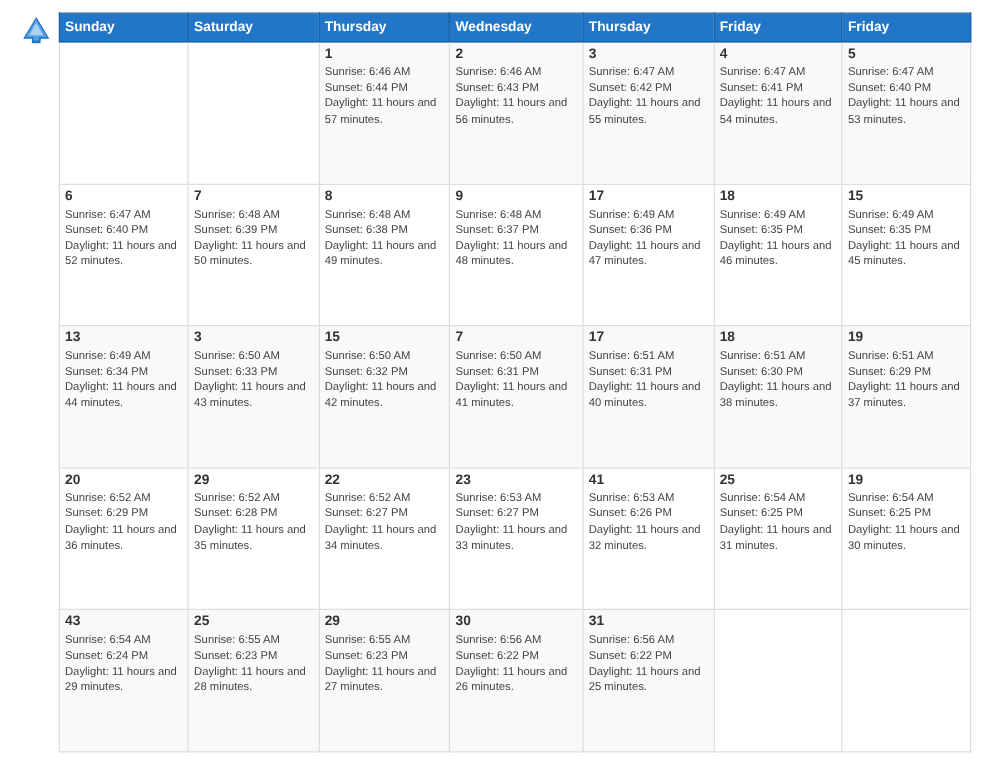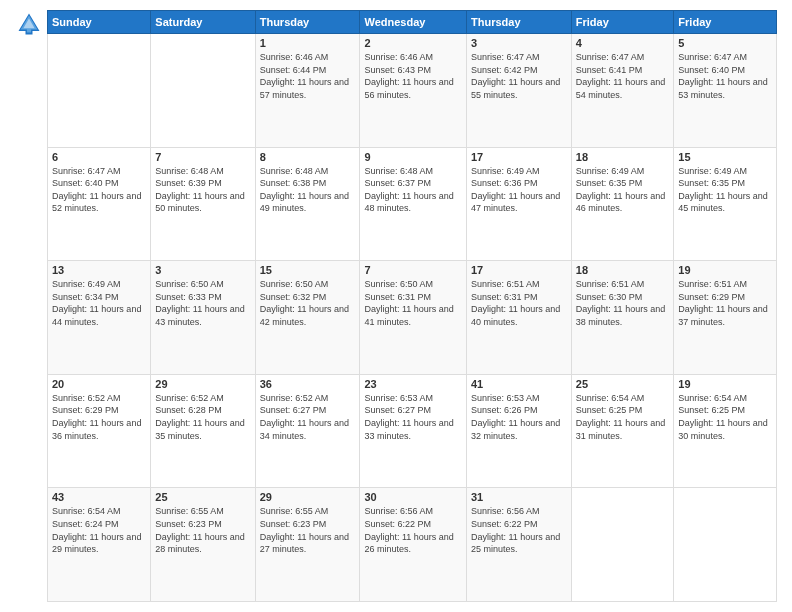--- a/index.html
+++ b/index.html
@@ -265,21 +265,21 @@
 Sunset: 6:29 PM
 Daylight: 11 hours and 36 minutes.</div>
           </td>
           <td>
             <span class="day-number">29</span>
             <div class="day-info" style="white-space: pre-line;">Sunrise: 6:52 AM
 Sunset: 6:28 PM
 Daylight: 11 hours and 35 minutes.</div>
           </td>
           <td>
-            <span class="day-number">36</span>
+            <span class="day-number">22</span>
             <div class="day-info" style="white-space: pre-line;">Sunrise: 6:52 AM
 Sunset: 6:27 PM
 Daylight: 11 hours and 34 minutes.</div>
           </td>
           <td>
             <span class="day-number">23</span>
             <div class="day-info" style="white-space: pre-line;">Sunrise: 6:53 AM
 Sunset: 6:27 PM
 Daylight: 11 hours and 33 minutes.</div>
           </td>

